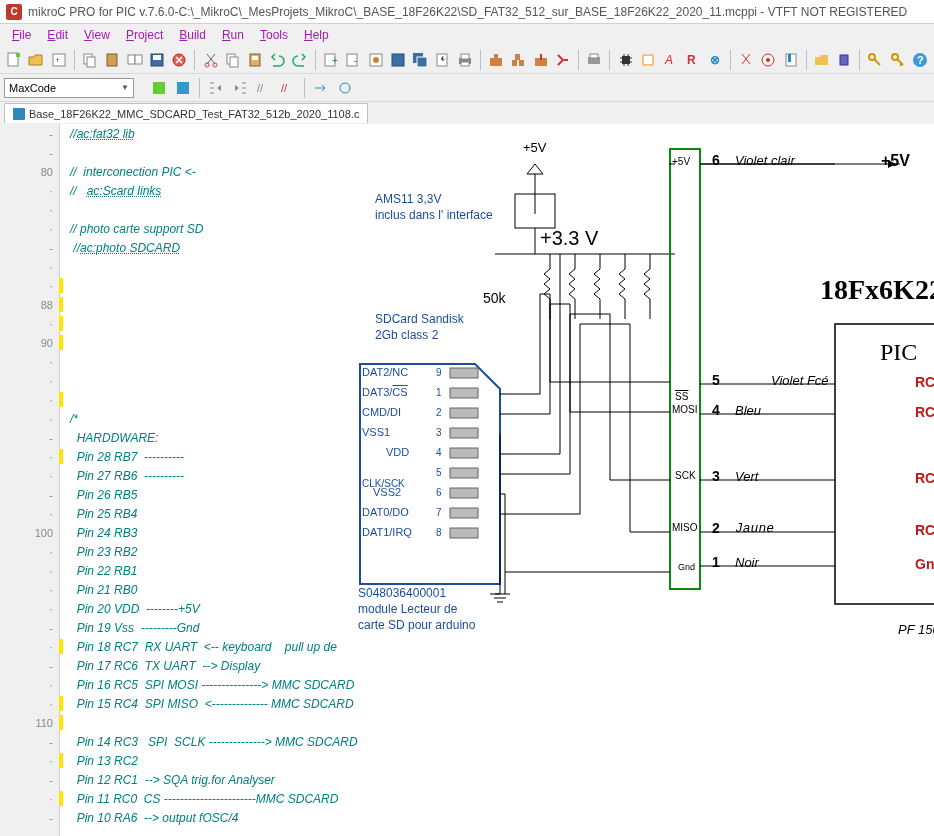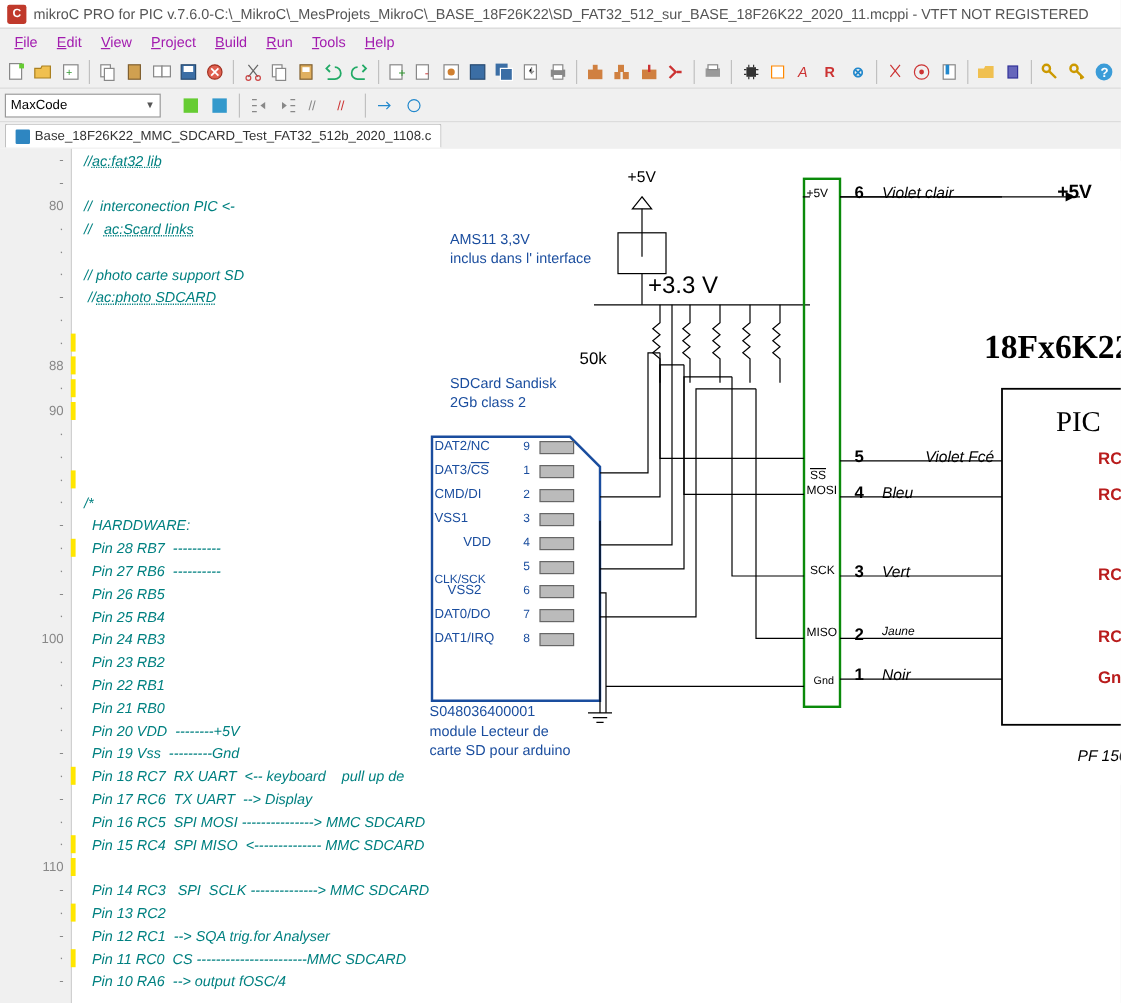--- a/index.html
+++ b/index.html
@@ -534,21 +534,21 @@
           <div class="lbl num" style="top: 238px; left: 372px;">5</div>
           <div class="lbl" style="top: 239px; left: 395px; font-size: 13px; margin-left: 36px;">Violet Fcé</div>
           <div class="lbl pin" style="top: 240px; left: 535px;">RC0</div>
           <div class="lbl num" style="top: 268px; left: 372px;">4</div>
           <div class="lbl" style="top: 269px; left: 395px; font-size: 13px;">Bleu</div>
           <div class="lbl pin" style="top: 270px; left: 535px;">RC5</div>
           <div class="lbl num" style="top: 334px; left: 372px;">3</div>
           <div class="lbl" style="top: 335px; left: 395px; font-size: 13px;">Vert</div>
           <div class="lbl pin" style="top: 336px; left: 535px;">RC3</div>
           <div class="lbl num" style="top: 386px; left: 372px;">2</div>
-          <div class="lbl" style="top: 387px; left: 395px; font-size: 10px;">Jaune</div>
+          <div class="lbl" style="top: 387px; left: 395px; font-size: 13px; font-family: Liberation Mono, monospace;">Jaune</div>
           <div class="lbl pin" style="top: 388px; left: 535px;">RC4</div>
           <div class="lbl num" style="top: 420px; left: 372px;">1</div>
           <div class="lbl" style="top: 421px; left: 395px; font-size: 13px;">Noir</div>
           <div class="lbl pin" style="top: 422px; left: 535px;">Gnd</div>
         </div>
       <div class="lbl" style="top:18px;left:541px;font-style:normal;font-weight:bold;font-size:16px">+5V</div>
 
       <div id="sdpinlabels">
           <div class="lbl blue" style="top: 232px; left: 22px; font-size: 11px;">DAT2/NC</div>
           <div class="lbl blue" style="top: 233px; left: 96px; font-size: 10px;">9</div>

